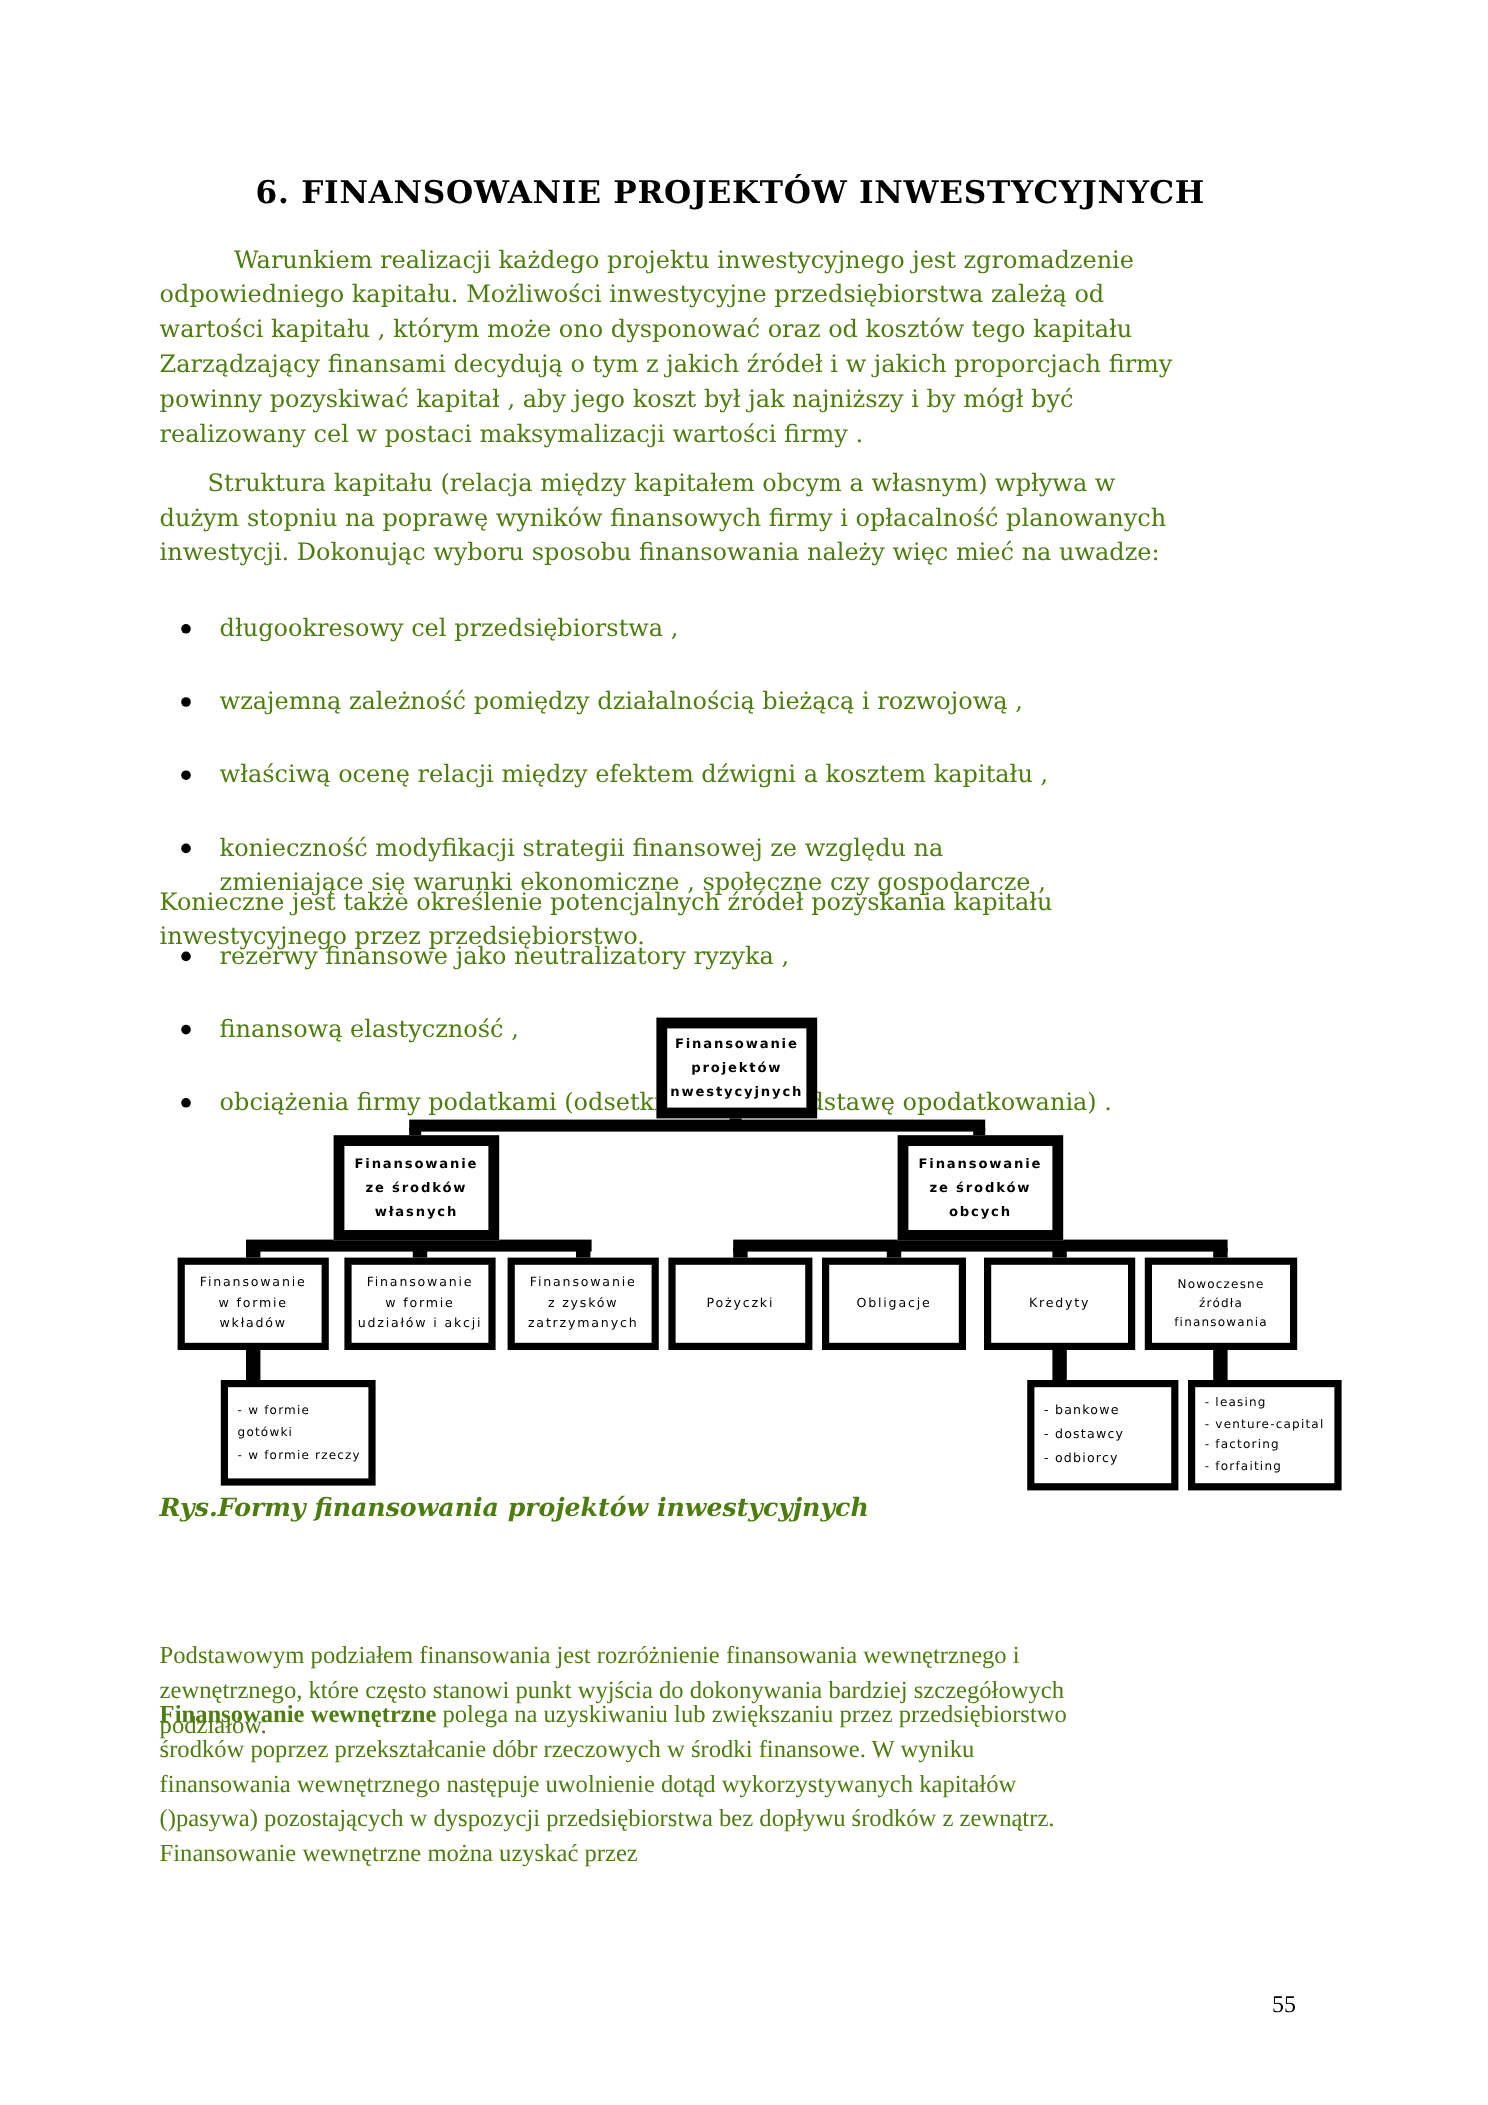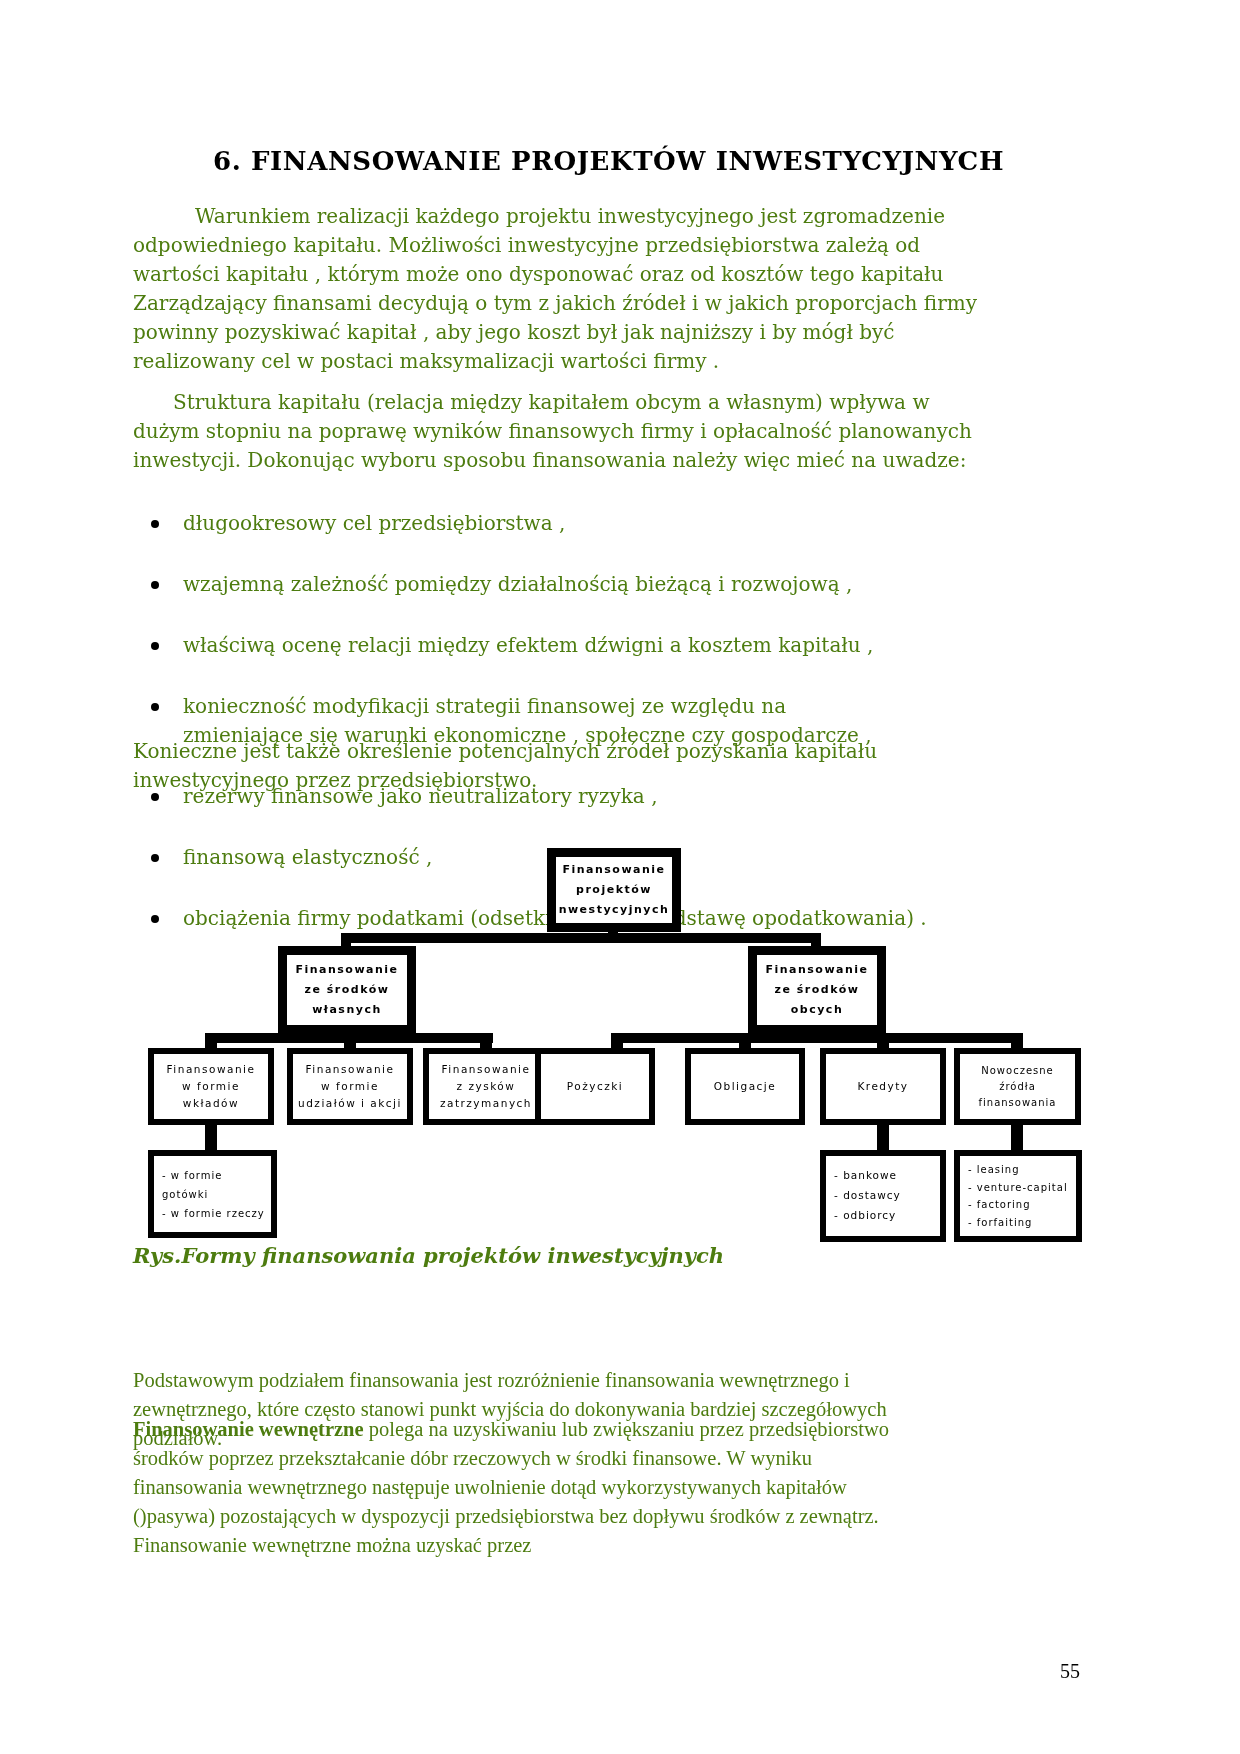--- a/index.html
+++ b/index.html
@@ -22,21 +22,21 @@
   .pagenum{position:absolute;left:1060px;top:1660px;font-family:"Liberation Serif",serif;
        font-size:20px;}
   
   .diagram{position:absolute;inset:0;}
   .node{position:absolute;box-sizing:border-box;background:#fff;border:6px solid #000;
         display:flex;align-items:center;justify-content:center;text-align:center;
         white-space:pre-line;font-family:"DejaVu Sans",sans-serif;font-size:10.5px;
         line-height:1.6;letter-spacing:1.5px;color:#000;}
   .node.lvl1{border-width:9px;font-weight:bold;font-size:11px;line-height:1.8;}
   .node.detail{justify-content:flex-start;text-align:left;padding-left:8px;
-        letter-spacing:1px;line-height:1.9;font-size:10.5px;}
+        letter-spacing:1px;line-height:1.9;font-size:10.5px;margin-left:36px;}
   .bar{position:absolute;background:#000;}
 </style>
 </head>
 <body>
 
 <div class="page">
 
   <div class="title">6. FINANSOWANIE PROJEKTÓW INWESTYCYJNYCH</div>
 
   <div class="blk p1">Warunkiem realizacji każdego projektu inwestycyjnego jest zgromadzenie
@@ -99,21 +99,21 @@
 
     <div class="node" style="left:148px;top:1048px;width:126px;height:77px">Finansowanie
 w formie
 wkładów</div>
     <div class="node" style="left:287px;top:1048px;width:126px;height:77px">Finansowanie
 w formie
 udziałów i akcji</div>
     <div class="node" style="left:423px;top:1048px;width:126px;height:77px">Finansowanie
 z zysków
 zatrzymanych</div>
-    <div class="node" style="left:535px;top:1048px;width:120px;height:77px">Pożyczki</div>
+    <div class="node" style="left:557px;top:1048px;width:120px;height:77px">Pożyczki</div>
     <div class="node" style="left:685px;top:1048px;width:120px;height:77px">Obligacje</div>
     <div class="node" style="left:820px;top:1048px;width:126px;height:77px">Kredyty</div>
     <div class="node" style="left:954px;top:1048px;width:127px;height:77px;font-size:10px;letter-spacing:1px">Nowoczesne
 źródła
 finansowania</div>
 
     <div class="node detail" style="left:148px;top:1150px;width:129px;height:88px;font-size:10px">- w formie gotówki
 - w formie rzeczy</div>
     <div class="node detail" style="left:820px;top:1150px;width:126px;height:92px">-  bankowe
 -  dostawcy

